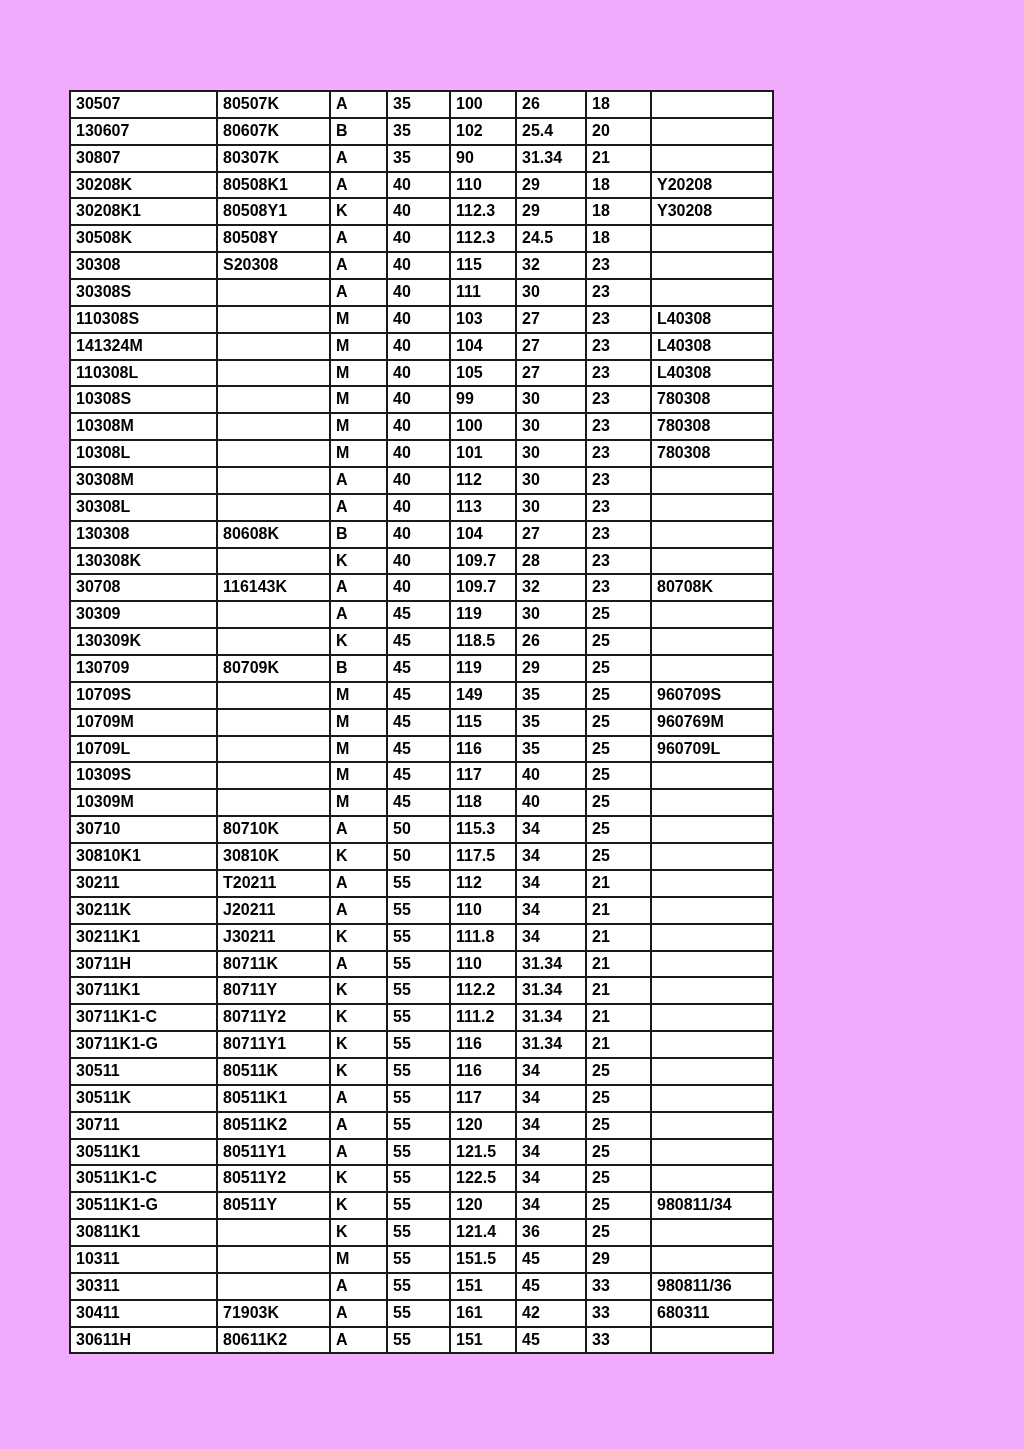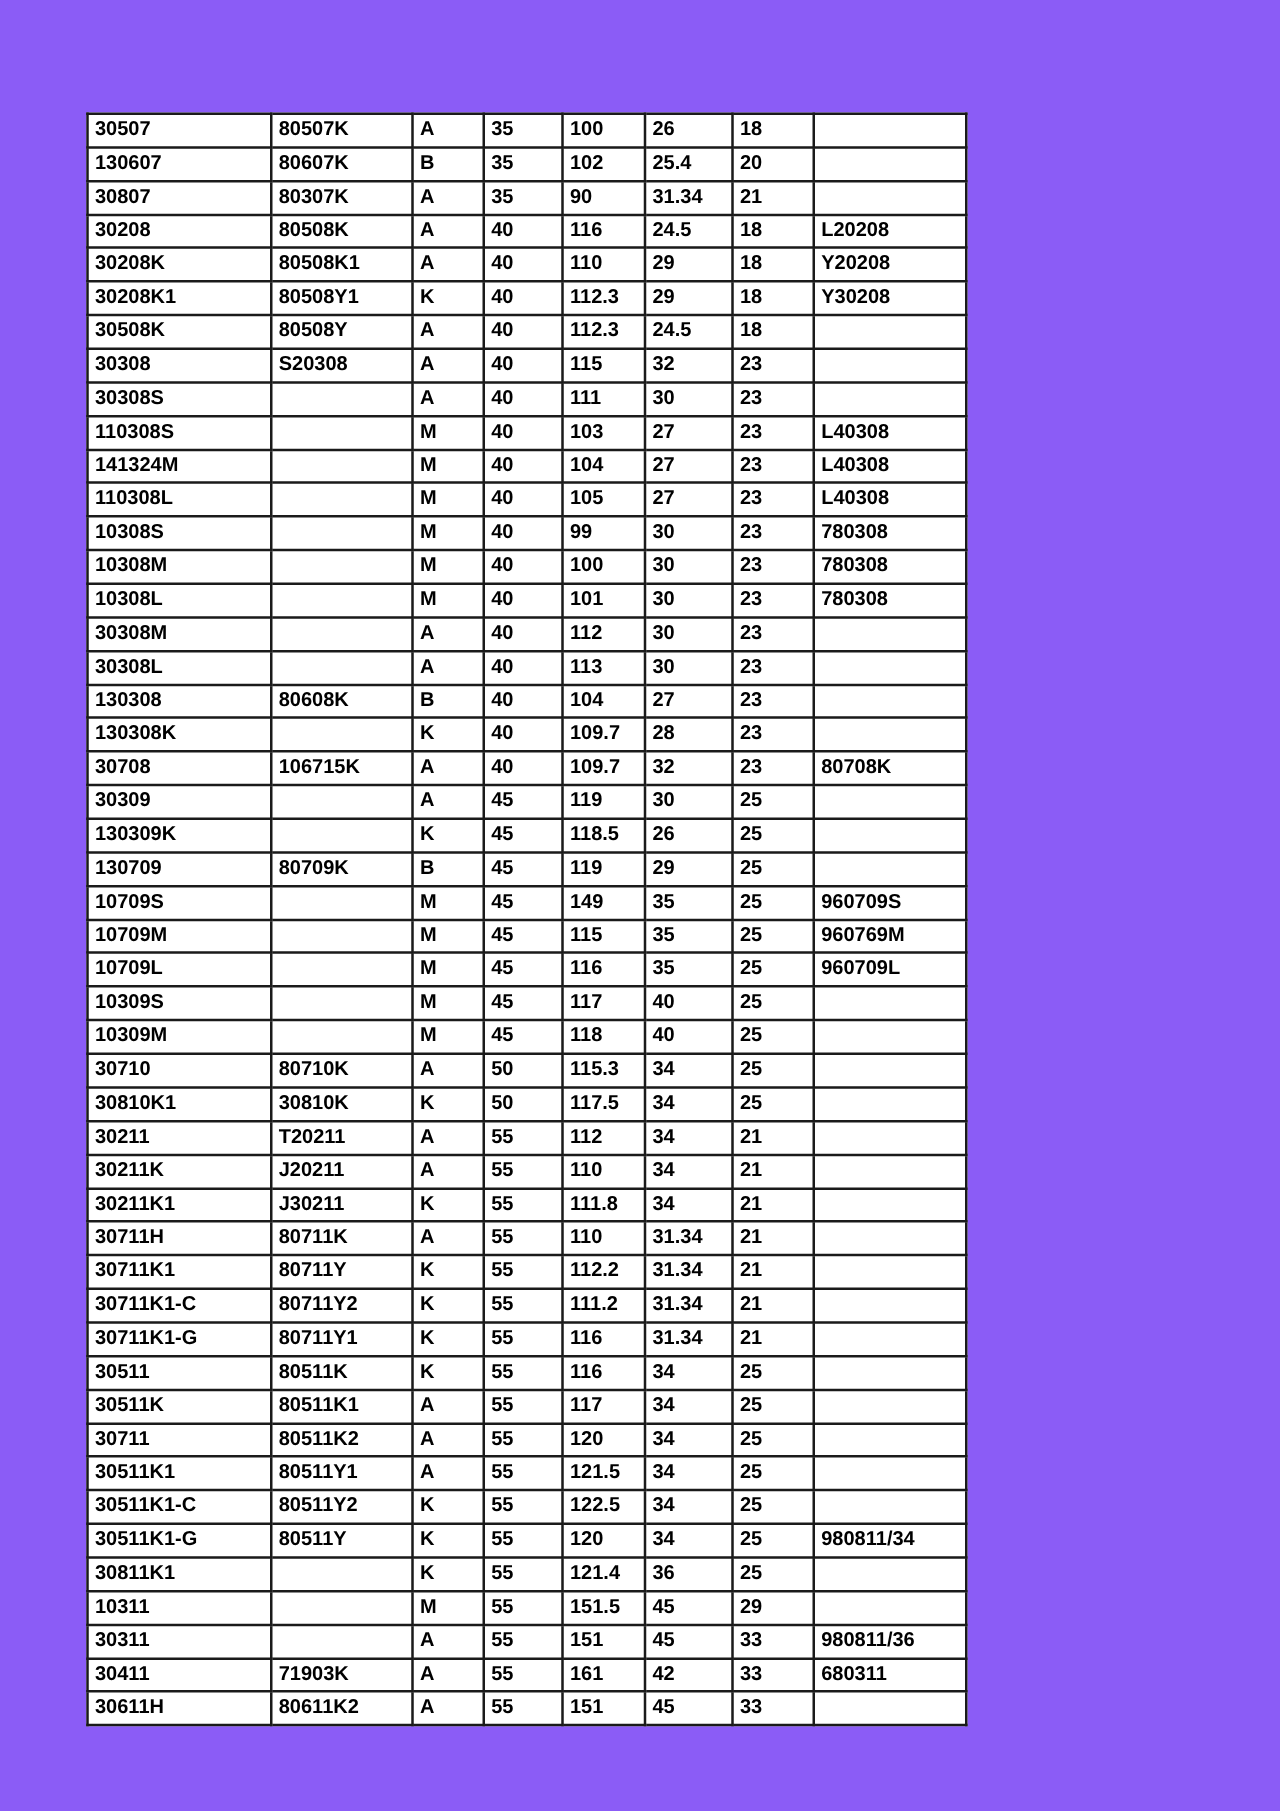--- a/index.html
+++ b/index.html
@@ -10,21 +10,21 @@
   body {
     width: 1024px;
     height: 1449px;
     font-family: "Liberation Sans", sans-serif;
     -webkit-font-smoothing: none;
   }
   #page {
     position: relative;
     width: 1024px;
     height: 1449px;
-    background: #8b5cf6;
+    background: #f0abfc;
     overflow: hidden;
   }
   #spec-table {
     position: absolute;
     left: 69px;
     top: 90px;
     width: 703px;
     border-collapse: collapse;
     table-layout: fixed;
     background: #ffffff;
@@ -92,30 +92,20 @@
           <td>30807</td>
           <td>80307K</td>
           <td>A</td>
           <td>35</td>
           <td>90</td>
           <td>31.34</td>
           <td>21</td>
           <td></td>
         </tr>
         <tr>
-          <td>30208</td>
-          <td>80508K</td>
-          <td>A</td>
-          <td>40</td>
-          <td>116</td>
-          <td>24.5</td>
-          <td>18</td>
-          <td>L20208</td>
-        </tr>
-        <tr>
           <td>30208K</td>
           <td>80508K1</td>
           <td>A</td>
           <td>40</td>
           <td>110</td>
           <td>29</td>
           <td>18</td>
           <td>Y20208</td>
         </tr>
         <tr>
@@ -253,21 +243,21 @@
           <td></td>
           <td>K</td>
           <td>40</td>
           <td>109.7</td>
           <td>28</td>
           <td>23</td>
           <td></td>
         </tr>
         <tr>
           <td>30708</td>
-          <td>106715K</td>
+          <td>116143K</td>
           <td>A</td>
           <td>40</td>
           <td>109.7</td>
           <td>32</td>
           <td>23</td>
           <td>80708K</td>
         </tr>
         <tr>
           <td>30309</td>
           <td></td>

